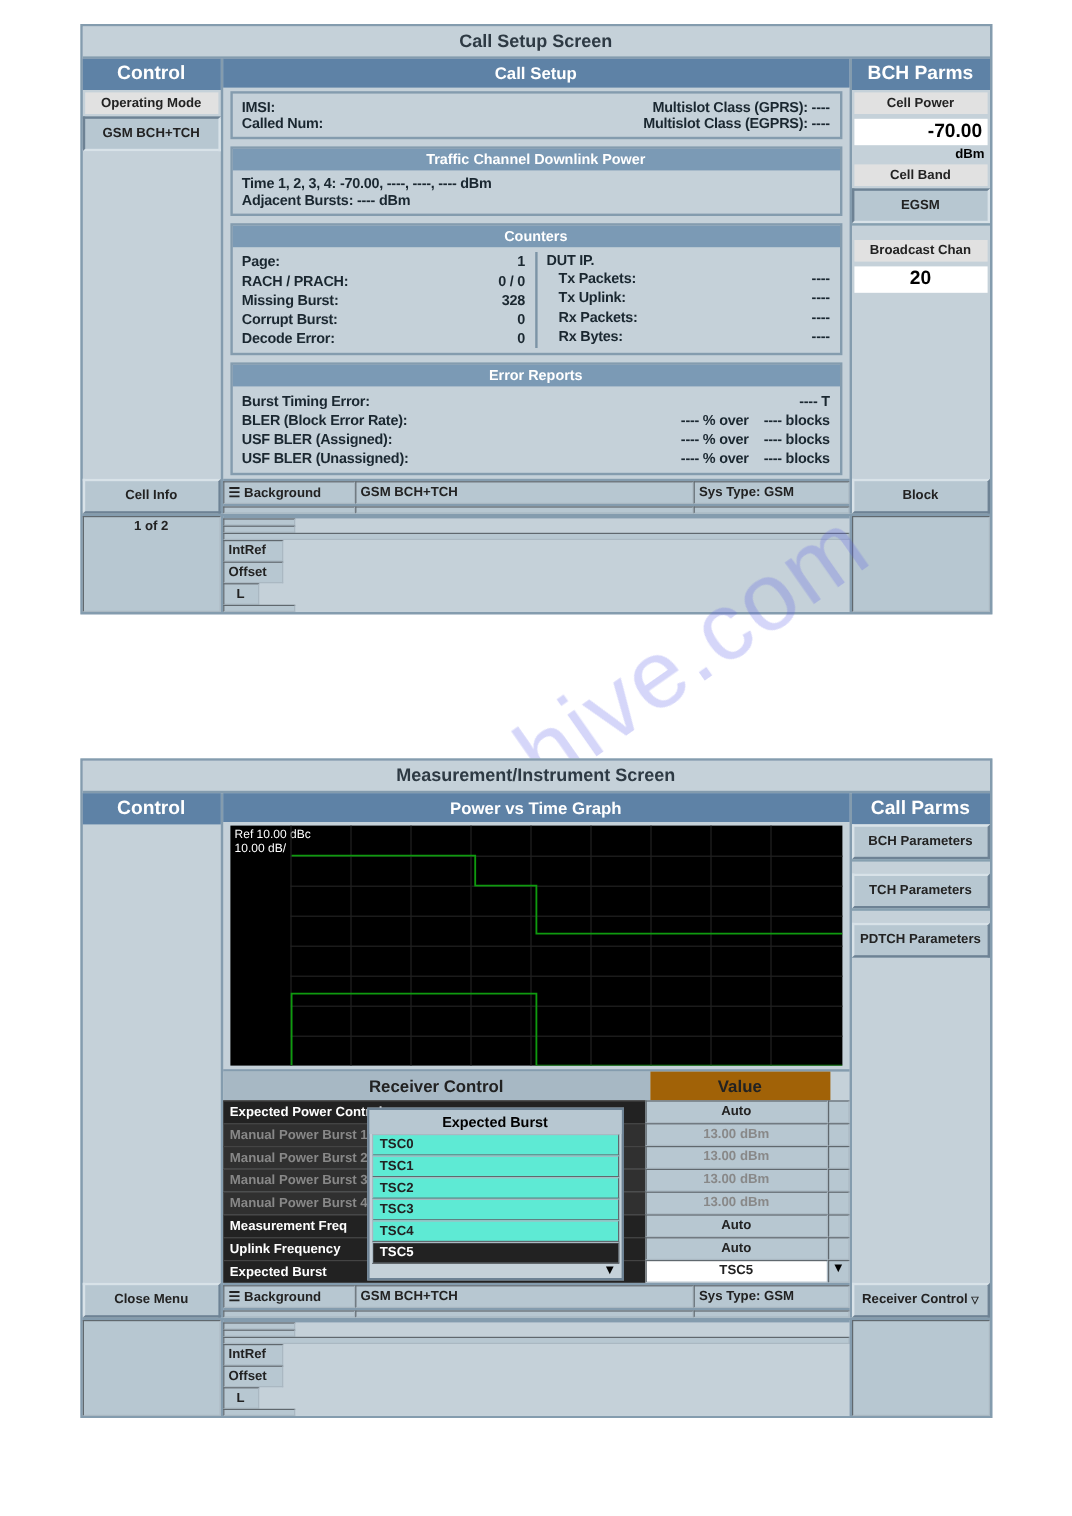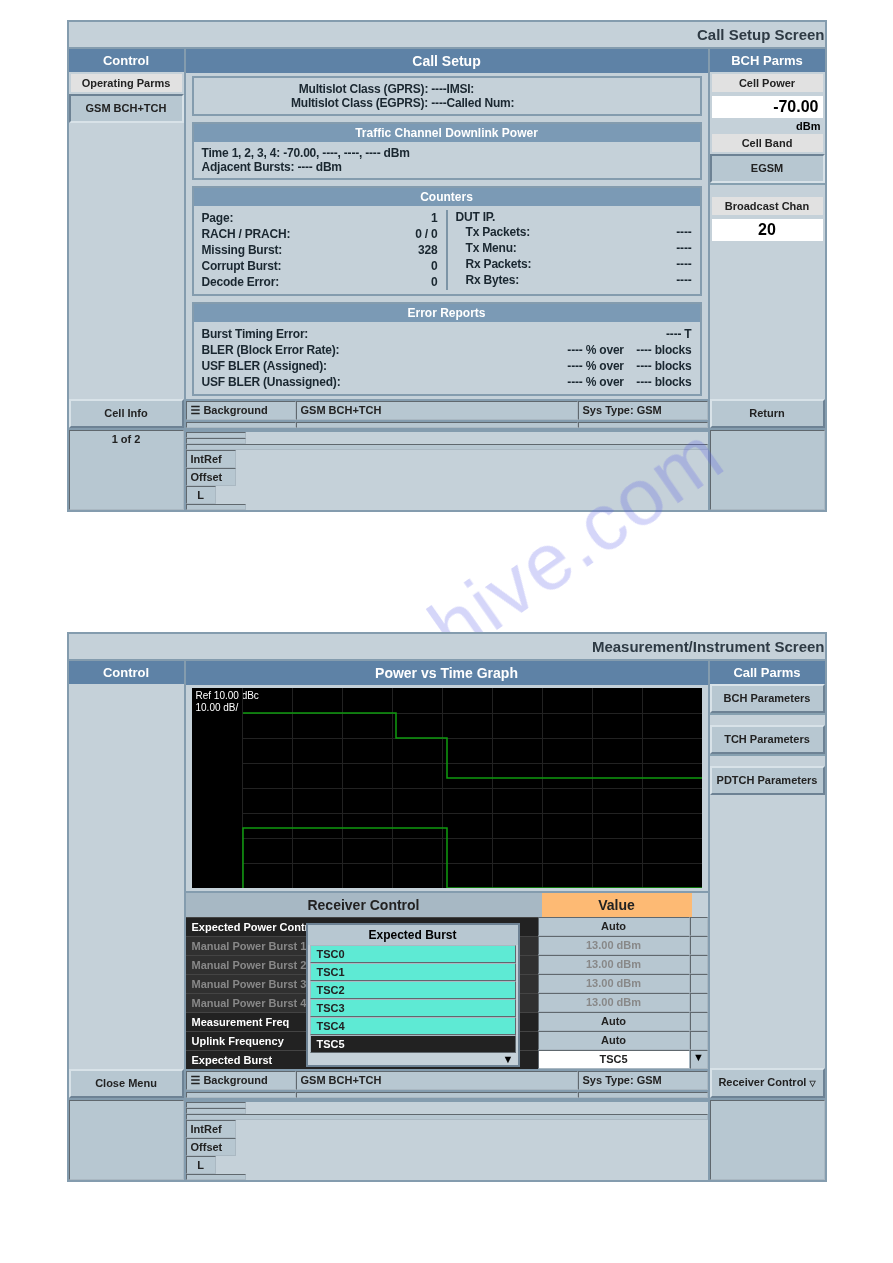--- a/index.html
+++ b/index.html
@@ -1,22 +1,22 @@
 <!DOCTYPE html>
 <html><head>
 <meta charset="utf-8">
 <style>
   body{margin:0;background:#fff;font-family:Verdana,Arial,sans-serif;font-size:12px;font-weight:bold;width:893px}
   .wrap{margin:20px auto;width:760px}
   .screen{border:2px solid #849cae;background:#c5d1d9;margin-bottom:120px}
-  .screen-title{background:#c5d1d9;text-align:right;font-size:15px;color:#2e3a44;padding:4px 0;border-bottom:2px solid #849cae}
+  .screen-title{background:#c5d1d9;text-align:center;font-size:15px;color:#2e3a44;padding:4px 0;border-bottom:2px solid #849cae}
   .row{display:flex}
   .softcol{width:115px;border-right:2px solid #849cae;display:flex;flex-direction:column}
   .softcol.right{border-right:none;border-left:2px solid #849cae}
-  .softhead{background:#5e82a6;color:#fff;text-align:center;padding:4px 0;font-size:13px}
+  .softhead{background:#5e82a6;color:#fff;text-align:center;padding:4px 0;font-size:16px}
   .softbtn{border-top:2px solid #d8e2e8;border-left:2px solid #d8e2e8;border-bottom:2px solid #6d8294;border-right:2px solid #6d8294;background:#b7c7d1;padding:6px 4px;text-align:center;color:#222;font-size:11px;line-height:13px}
   .softbtn.sel{border-bottom:2px solid #d8e2e8;border-right:2px solid #d8e2e8;border-top:2px solid #6d8294;border-left:2px solid #6d8294}
   .softfield{background:#e1e1e1;color:#222;text-align:center;font-size:11px;padding:3px 0;margin:2px}
   .softval{background:#fff;text-align:right;font-size:16px;padding:2px 4px;margin:2px}
   .softgap{border-top:2px solid #86a0b0;height:10px}
   .center{flex:1;display:flex;flex-direction:column}
   .centerhead{background:#5e82a6;color:#fff;text-align:center;font-size:14px;padding:4px 0}
   .box{margin:3px 6px;border:2px solid #849cae;background:#c5d1d9}
   .boxhead{background:#7b9ab5;color:#fff;text-align:center;font-size:12px;padding:2px 0}
   .boxbody{padding:4px 8px;font-size:12px;color:#1a2730}
@@ -53,38 +53,38 @@
 <div class="watermark">manualshive.com</div>
 
 <div class="wrap">
 
 <div class="screen">
   <div class="screen-title">Call Setup Screen</div>
   <div class="row">
 
     <div class="softcol">
       <div class="softhead">Control</div>
-      <div class="softfield">Operating Parms</div>
+      <div class="softfield">Operating Mode</div>
       <div class="softbtn sel">GSM BCH+TCH</div>
       <div style="flex:1"></div>
       <div class="softbtn">Cell Info</div>
     </div>
 
     <div class="center">
       <div class="centerhead">Call Setup</div>
 
       <div class="box">
         <div class="boxbody cols tight">
+          <div class="col">
+            <div>IMSI:</div>
+            <div>Called Num:</div>
+          </div>
           <div class="col" style="text-align:right">
             <div>Multislot Class (GPRS):  ----</div>
             <div>Multislot Class (EGPRS): ----</div>
-          </div>
-          <div class="col">
-            <div>IMSI:</div>
-            <div>Called Num:</div>
           </div>
         </div>
       </div>
 
       <div class="box">
         <div class="boxhead">Traffic Channel Downlink Power</div>
         <div class="boxbody tight">
           <div>Time 1, 2, 3, 4:    -70.00,    ----,    ----,    ---- dBm</div>
           <div>Adjacent Bursts:       ---- dBm</div>
         </div>
@@ -98,21 +98,21 @@
                 <div class="line"><span>RACH / PRACH:</span><span>0 / 0</span></div>
                 <div class="line"><span>Missing Burst:</span><span>328</span></div>
                 <div class="line"><span>Corrupt Burst:</span><span>0</span></div>
                 <div class="line"><span>Decode Error:</span><span>0</span></div>
               </div>
           <div class="vbar"></div>
           <div class="col">
             <div>DUT IP.</div>
             <div id="cnt-right" style="padding-left:10px">
                   <div class="line"><span>Tx Packets:</span><span>----</span></div>
-                  <div class="line"><span>Tx Menu:</span><span>----</span></div>
+                  <div class="line"><span>Tx Uplink:</span><span>----</span></div>
                   <div class="line"><span>Rx Packets:</span><span>----</span></div>
                   <div class="line"><span>Rx Bytes:</span><span>----</span></div>
                 </div>
           </div>
         </div>
       </div>
 
       <div class="box">
         <div class="boxhead">Error Reports</div>
         <div class="boxbody tight" id="err-rows">
@@ -139,21 +139,21 @@
       <div class="softhead">BCH Parms</div>
       <div class="softfield">Cell Power</div>
       <div class="softval">-70.00</div>
       <div style="text-align:right;font-size:11px;padding:0 4px">dBm</div>
       <div class="softfield">Cell Band</div>
       <div class="softbtn sel">EGSM</div>
       <div class="softgap"></div>
       <div class="softfield">Broadcast Chan</div>
       <div class="softval" style="text-align:center">20</div>
       <div style="flex:1"></div>
-      <div class="softbtn">Return</div>
+      <div class="softbtn">Block</div>
     </div>
   </div>
 
   <div class="row" style="border-top:2px solid #849cae">
     <div class="softcol" style="flex-direction:row">
       <div class="statuscell" style="flex:1;text-align:center">1 of 2</div>
     </div>
     <div class="center statusbar">
       <div class="statuscell" style="width:60px"></div>
       <div class="statuscell" style="width:60px"></div>
@@ -202,21 +202,21 @@
             <div class="gridh" style="top:150px"></div>
         <div class="gridh" style="top:175px"></div>
         <svg class="mask" viewBox="0 0 500 200" preserveAspectRatio="none">
           <polyline points="50,25 200,25 200,50 250,50 250,90 500,90" fill="none" stroke="#0f9a0f" stroke-width="1.5"></polyline>
           <polyline points="50,200 50,140 250,140 250,200 500,200" fill="none" stroke="#0f9a0f" stroke-width="1.5"></polyline>
         </svg>
       </div>
 
       <div class="rchead">
         <div style="flex:1;background:#a7b8c4">Receiver Control</div>
-        <div style="width:150px;background:#fdba74">Value</div>
+        <div style="width:150px;background:#a16207">Value</div>
         <div style="width:16px"></div>
       </div>
       <div id="rc-rows" style="position:relative">
             <div class="rcrow">
               <div class="rclabel">Expected Power Control</div>
               <div class="rcval">Auto</div>
               <div class="arrowcell"></div>
             </div>
             <div class="rcrow">
               <div class="rclabel grey">Manual Power Burst 1</div>

